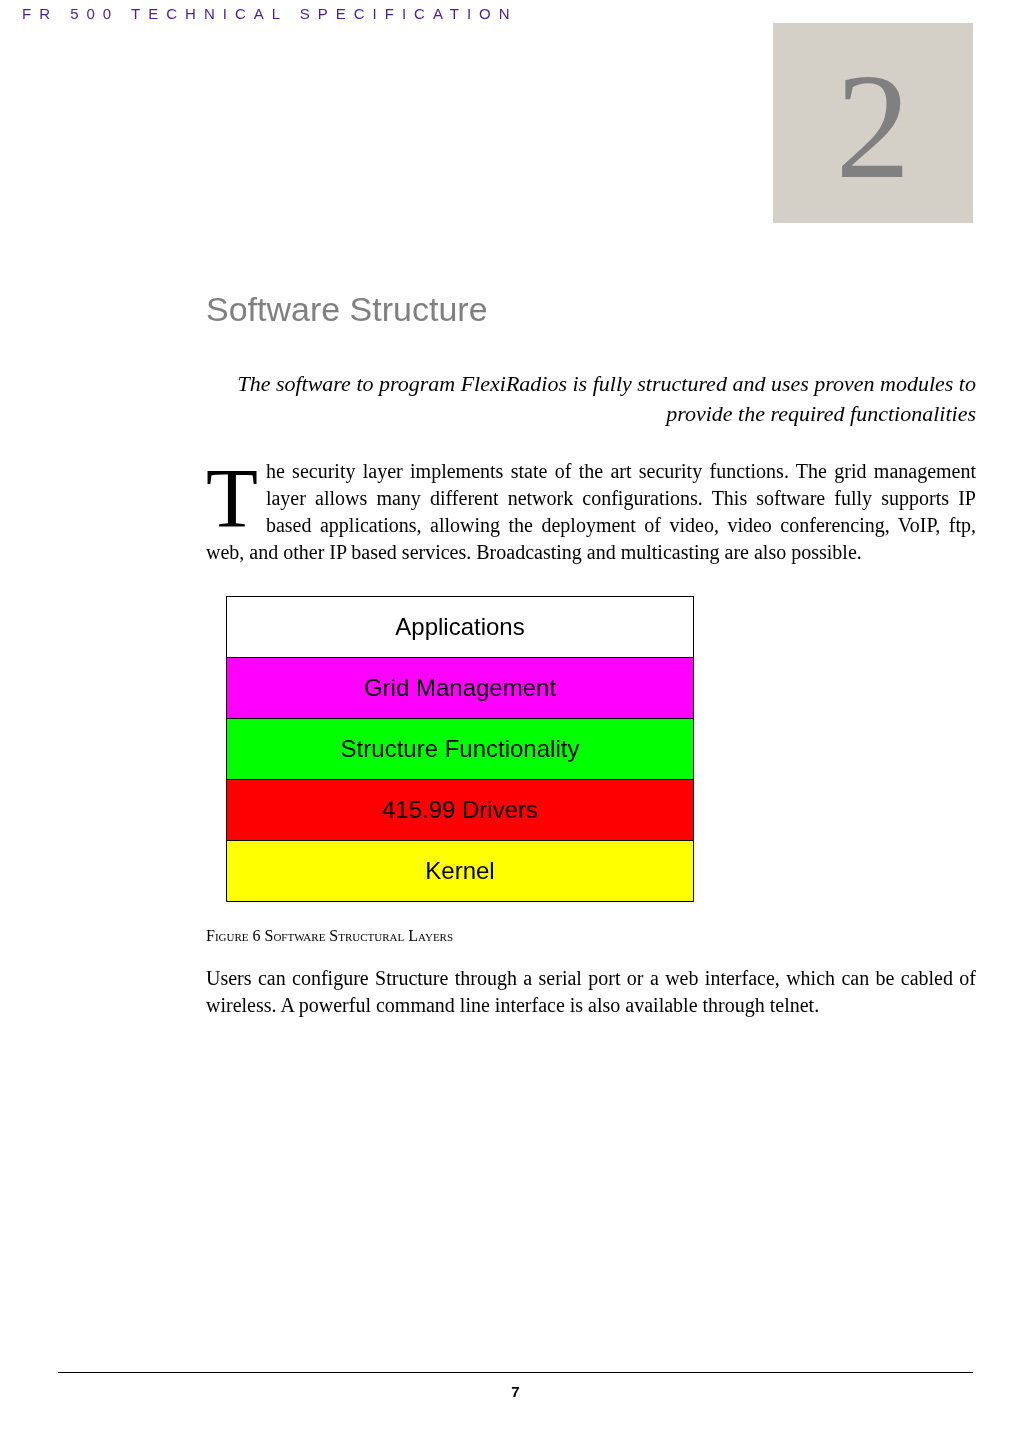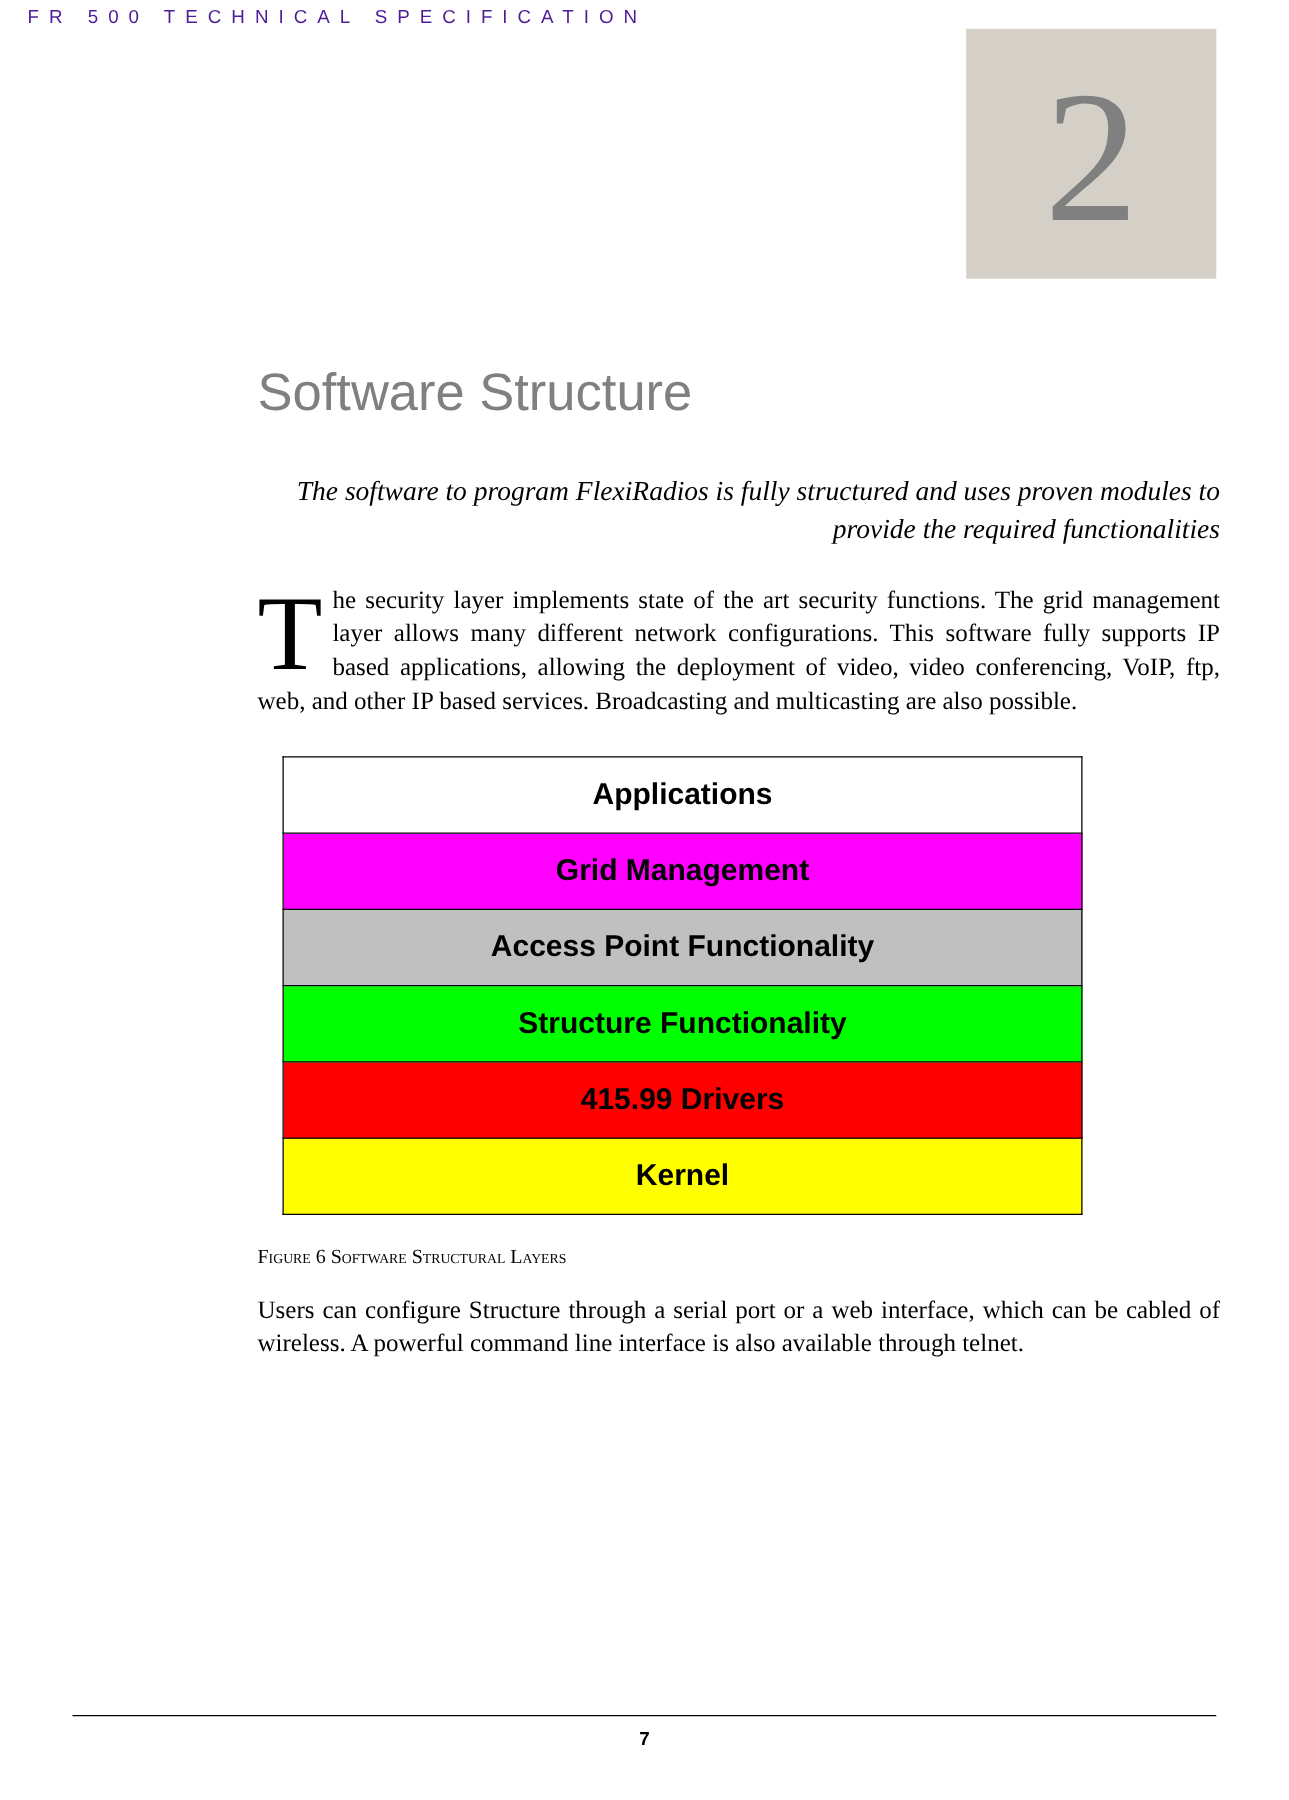--- a/index.html
+++ b/index.html
@@ -47,21 +47,21 @@
     padding-top: 5px;
   }
   .content {
     position: absolute;
     top: 290px;
     left: 206px;
     width: 770px;
   }
   .title {
     font-family: Verdana, Arial, sans-serif;
-    font-size: 42px;
+    font-size: 34px;
     color: #808080;
     font-weight: normal;
     margin-bottom: 40px;
   }
   .subtitle {
     font-style: italic;
     font-size: 22px;
     color: #000;
     line-height: 1.35;
     margin-bottom: 30px;
@@ -78,24 +78,23 @@
   .dropcap {
     float: left;
     font-size: 85px;
     line-height: 0.85;
     padding-right: 8px;
     padding-top: 4px;
     font-family: Georgia, serif;
   }
   .layers-table {
     margin-left: 20px;
-    width: 640px;
+    width: 468px;
     border-collapse: collapse;
     margin-bottom: 25px;
-    font-weight: bold;
   }
   .layers-table td {
     border: 1px solid #000;
     text-align: center;
     font-family: Arial, Helvetica, sans-serif;
     font-size: 24px;
     padding: 16px 0;
   }
   .layer-applications { background: #fff; color: #000; }
   .layer-grid { background: #ff00ff; color: #000; }
@@ -152,23 +151,20 @@
 
     <table class="layers-table">
       <tbody>
           <tr>
             <td class="layer-applications">Applications</td>
           </tr>
       <tr>
             <td class="layer-grid">Grid Management</td>
           </tr>
       <tr>
-            <td class="layer-access">Access Point Functionality</td>
-          </tr>
-      <tr>
             <td class="layer-security">Structure Functionality</td>
           </tr>
       <tr>
             <td class="layer-drivers">415.99 Drivers</td>
           </tr>
       <tr>
             <td class="layer-kernel">Kernel</td>
           </tr>
     </tbody>
       </table>

